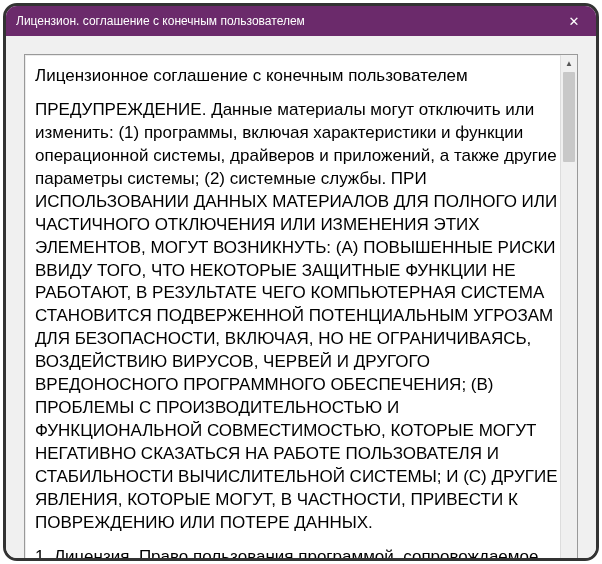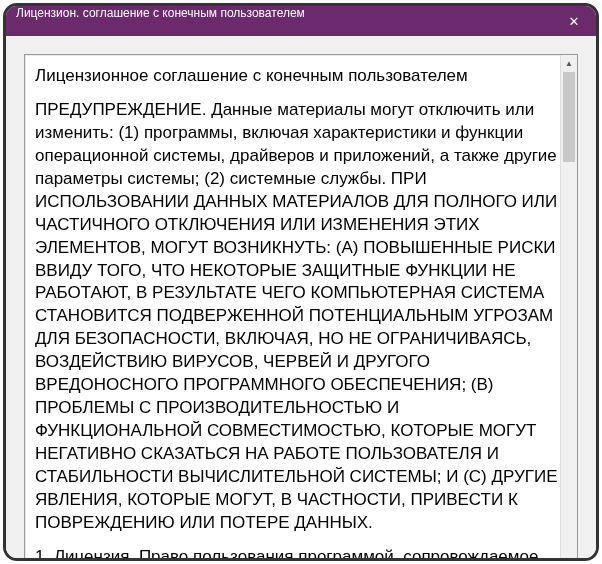--- a/index.html
+++ b/index.html
@@ -23,21 +23,21 @@
       width: 100%;
       height: 100%;
       display: flex;
       flex-direction: column;
     }
     .titlebar {
       background: #6b2a6b;
       color: #fff;
       height: 34px;
       display: flex;
-      align-items: flex-start;
+      align-items: center;
       justify-content: space-between;
       padding: 0 0 0 10px;
       font-size: 12px;
     }
     .titlebar-title { white-space: nowrap; }
     .close-btn {
       width: 44px;
       height: 30px;
       display: flex;
       align-items: center;

